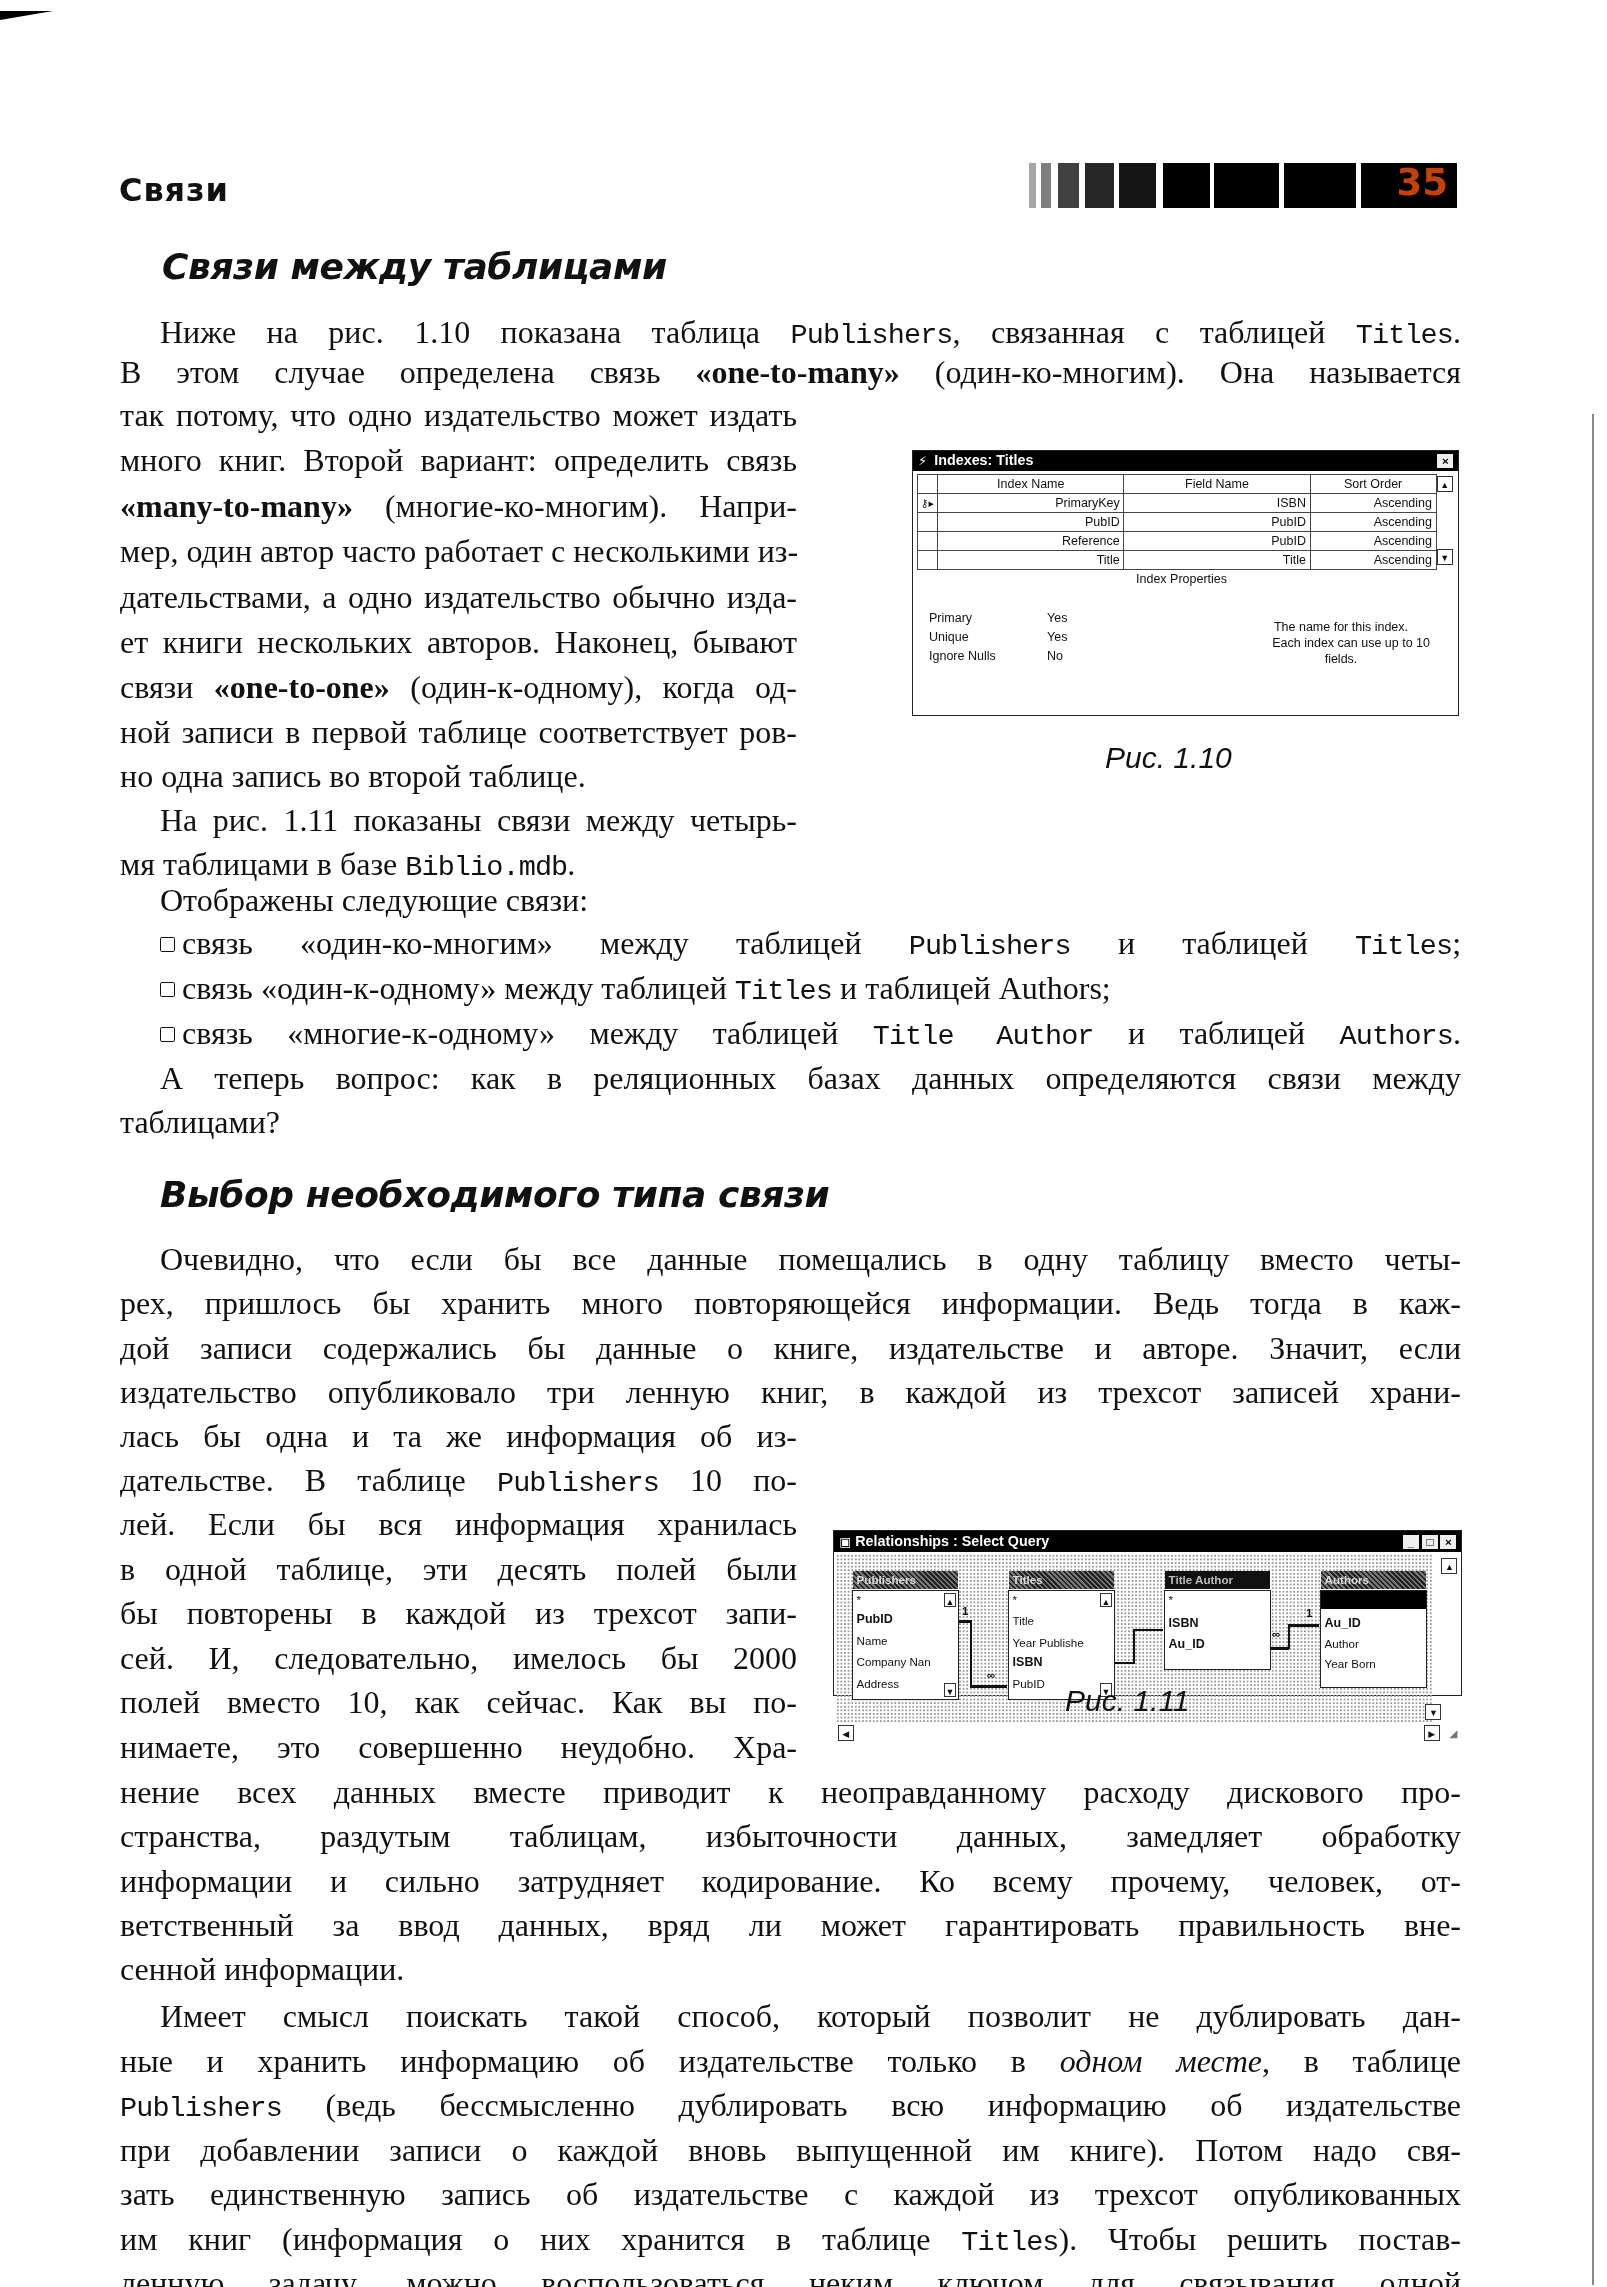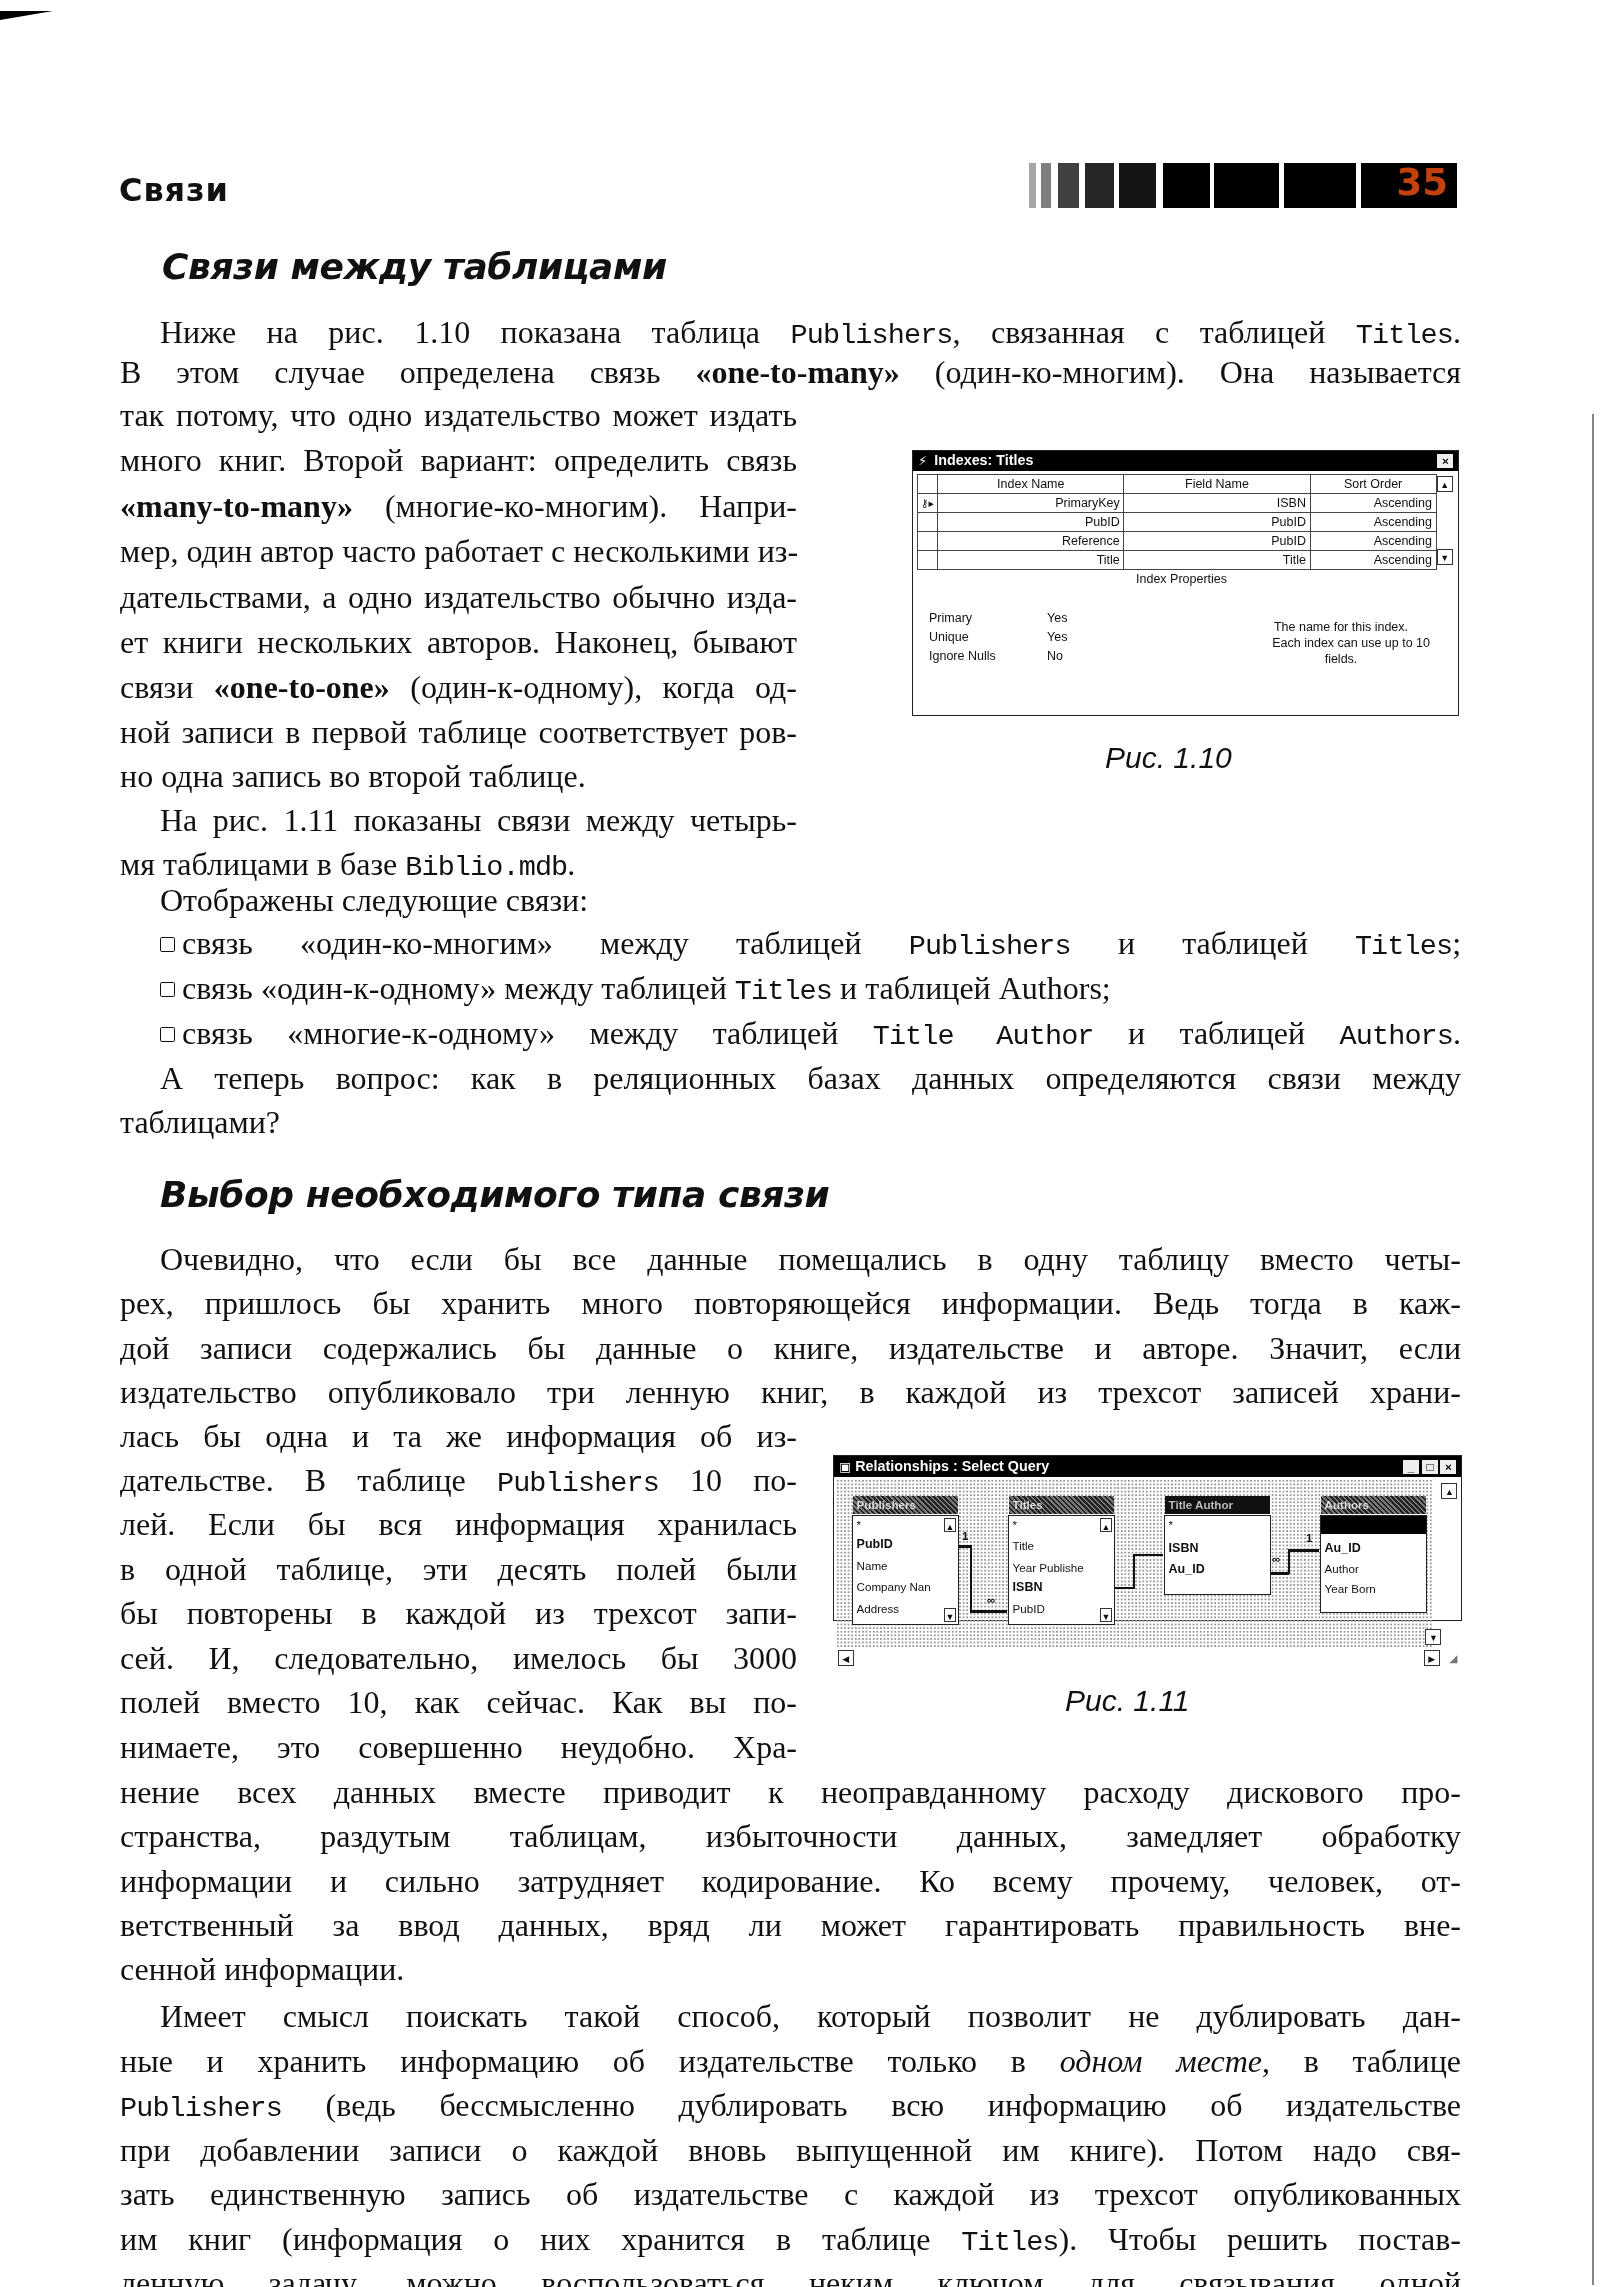--- a/index.html
+++ b/index.html
@@ -104,21 +104,21 @@
 
 <div class="line full indent" style="top:1239px">Очевидно, что если бы все данные помещались в одну таблицу вместо четы-</div>
 <div class="line full" style="top:1283px">рех, пришлось бы хранить много повторяющейся информации. Ведь тогда в каж-</div>
 <div class="line full" style="top:1328px">дой записи содержались бы данные о книге, издательстве и авторе. Значит, если</div>
 <div class="line full" style="top:1372px">издательство опубликовало три ленную книг, в каждой из трехсот записей храни-</div>
 <div class="line" style="top:1416px;left:120px;width:677px;text-align:justify;text-align-last:justify">лась бы одна и та же информация об из-</div>
 <div class="line" style="top:1460px;left:120px;width:677px;text-align:justify;text-align-last:justify"><span>дательстве. В таблице </span><span class="mono">Publishers</span><span> 10 по-</span></div>
 <div class="line" style="top:1504px;left:120px;width:677px;text-align:justify;text-align-last:justify">лей. Если бы вся информация хранилась</div>
 <div class="line" style="top:1549px;left:120px;width:677px;text-align:justify;text-align-last:justify">в одной таблице, эти десять полей были</div>
 <div class="line" style="top:1593px;left:120px;width:677px;text-align:justify;text-align-last:justify">бы повторены в каждой из трехсот запи-</div>
-<div class="line" style="top:1638px;left:120px;width:677px;text-align:justify;text-align-last:justify">сей. И, следовательно, имелось бы 3000</div>
+<div class="line" style="top:1638px;left:120px;width:677px;text-align:justify;text-align-last:justify">сей. И, следовательно, имелось бы 2000</div>
 <div class="line" style="top:1682px;left:120px;width:677px;text-align:justify;text-align-last:justify">полей вместо 10, как сейчас. Как вы по-</div>
 <div class="line" style="top:1727px;left:120px;width:677px;text-align:justify;text-align-last:justify">нимаете, это совершенно неудобно. Хра-</div>
 <div class="line full" style="top:1772px">нение всех данных вместе приводит к неоправданному расходу дискового про-</div>
 <div class="line full" style="top:1816px">странства, раздутым таблицам, избыточности данных, замедляет обработку</div>
 <div class="line full" style="top:1861px">информации и сильно затрудняет кодирование. Ко всему прочему, человек, от-</div>
 <div class="line full" style="top:1905px">ветственный за ввод данных, вряд ли может гарантировать правильность вне-</div>
 <div class="line" style="top:1949px;left:120px">сенной информации.</div>
 <div class="line full indent" style="top:1996px">Имеет смысл поискать такой способ, который позволит не дублировать дан-</div>
 <div class="line full" style="top:2041px"><span>ные и хранить информацию об издательстве только в </span><span class="ital">одном месте</span><span>, в таблице</span></div>
 <div class="line full" style="top:2085px"><span class="mono">Publishers</span><span> (ведь бессмысленно дублировать всю информацию об издательстве</span></div>
@@ -176,21 +176,21 @@
   <div class="small" style="left:16px;top:179px">Unique</div>
   <div class="small" style="left:134px;top:179px">Yes</div>
   <div class="small" style="left:16px;top:198px">Ignore Nulls</div>
   <div class="small" style="left:134px;top:198px">No</div>
   <div class="small" style="left:339px;top:169px;width:178px;text-align:center">The name for this index.</div>
   <div class="small" style="left:321px;top:185px;width:196px;text-align:right">Each index can use up to 10</div>
   <div class="small" style="left:339px;top:201px;width:178px;text-align:center">fields.</div>
 </div>
 <div class="abs caption" style="left:1105px;top:741px">Рис. 1.10</div>
 
-<div class="win" style="left:833px;top:1455px;width:629px;height:166px">
+<div class="win" style="left:833px;top:1530px;width:629px;height:166px">
   <div class="win-title" style="height:21.4px;line-height:21.4px">
     <span class="ico">▣</span><span>Relationships : Select Query</span>
   </div>
   <div class="win-btn" style="right:41px;top:2.7px">_</div>
   <div class="win-btn" style="right:22px;top:2.7px">□</div>
   <div class="win-btn" style="right:3.6px;top:2.7px">×</div>
 
   <div class="dotted-area" style="left:1.8px;top:23px;width:597px;height:169px"></div>
 
   <div class="tbl" style="left:18px;top:59px;width:107px;height:110px">

